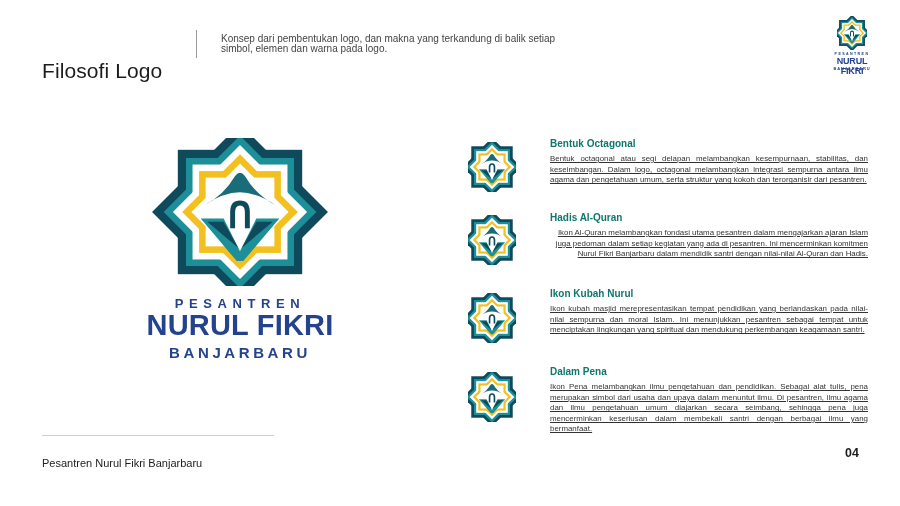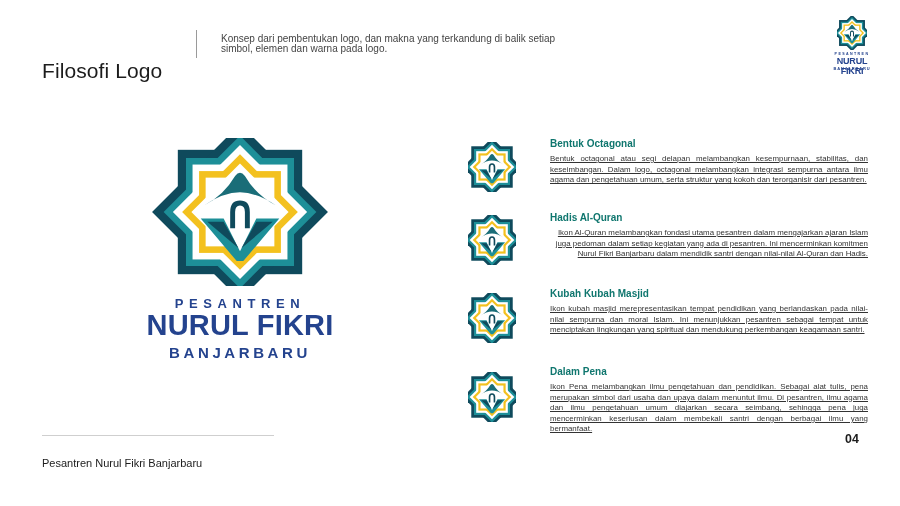--- a/index.html
+++ b/index.html
@@ -16,21 +16,21 @@
   .corner-logo .cl-t2 { position: absolute; left: 0; top: 40px; width: 52px; text-align: center; font-size: 9px; font-weight: 700; color: #24438e; letter-spacing: -0.2px; }
   .corner-logo .cl-t3 { position: absolute; left: 0; top: 50px; width: 52px; text-align: center; font-size: 4px; letter-spacing: 0.9px; font-weight: 700; color: #24438e; }
 
   .main-logo { position: absolute; left: 150px; top: 138px; }
   .brand-small { position: absolute; left: 120px; top: 296px; width: 240px; text-align: center; font-size: 13px; font-weight: 700; letter-spacing: 5.6px; color: #24438e; }
   .brand-big { position: absolute; left: 120px; top: 309px; width: 240px; text-align: center; font-size: 29px; font-weight: 700; color: #24438e; letter-spacing: 0.2px; }
   .brand-city { position: absolute; left: 120px; top: 344px; width: 240px; text-align: center; font-size: 15px; font-weight: 700; letter-spacing: 3.6px; color: #24438e; }
 
   .left-rule { position: absolute; left: 42px; top: 435px; width: 232px; height: 1px; background: #cfcfcf; }
   .footer-left { position: absolute; left: 42px; top: 457px; font-size: 11px; color: #1c1c1c; }
-  .footer-page { position: absolute; left: 845px; top: 432px; font-size: 12.4px; font-weight: 700; color: #1c1c1c; }
+  .footer-page { position: absolute; left: 845px; top: 446px; font-size: 12.4px; font-weight: 700; color: #1c1c1c; }
 
   .item { position: absolute; left: 468px; width: 400px; }
   .item .ico { position: absolute; left: 0; top: 0; }
   .item h3 { position: absolute; left: 82px; top: 0; font-size: 10px; font-weight: 700; color: #0f766e; white-space: nowrap; }
   .item p { position: absolute; left: 82px; top: 16px; width: 318px; font-size: 7.9px; line-height: 10.6px; color: #333; text-align: justify; text-decoration: underline; }
 </style>
 </head>
 <body>
 
 <svg width="0" height="0" style="position:absolute">
@@ -100,21 +100,21 @@
       <use href="#star-logo"></use>
     </svg>
   <h3>Hadis Al-Quran</h3>
   <p style="text-align:right;">Ikon Al-Quran melambangkan fondasi utama pesantren dalam mengajarkan ajaran Islam juga pedoman dalam setiap kegiatan yang ada di pesantren. Ini mencerminkan komitmen Nurul Fikri Banjarbaru dalam mendidik santri dengan nilai-nilai Al-Quran dan Hadis.</p>
 </div>
 
 <div class="item" style="top:288px;">
   <svg class="ico" width="48" height="50" viewBox="-44 -44 88 88" style="top:5px;">
       <use href="#star-logo"></use>
     </svg>
-  <h3>Kubah Kubah Masjid</h3>
+  <h3>Ikon Kubah Nurul</h3>
   <p>Ikon kubah masjid merepresentasikan tempat pendidikan yang berlandaskan pada nilai-nilai sempurna dan moral Islam. Ini menunjukkan pesantren sebagai tempat untuk menciptakan lingkungan yang spiritual dan mendukung perkembangan keagamaan santri.</p>
 </div>
 
 <div class="item" style="top:366px;">
   <svg class="ico" width="48" height="50" viewBox="-44 -44 88 88" style="top:6px;">
       <use href="#star-logo"></use>
     </svg>
   <h3>Dalam Pena</h3>
   <p>Ikon Pena melambangkan ilmu pengetahuan dan pendidikan. Sebagai alat tulis, pena merupakan simbol dari usaha dan upaya dalam menuntut ilmu. Di pesantren, ilmu agama dan ilmu pengetahuan umum diajarkan secara seimbang, sehingga pena juga mencerminkan keseriusan dalam membekali santri dengan berbagai ilmu yang bermanfaat.</p>
 </div>

